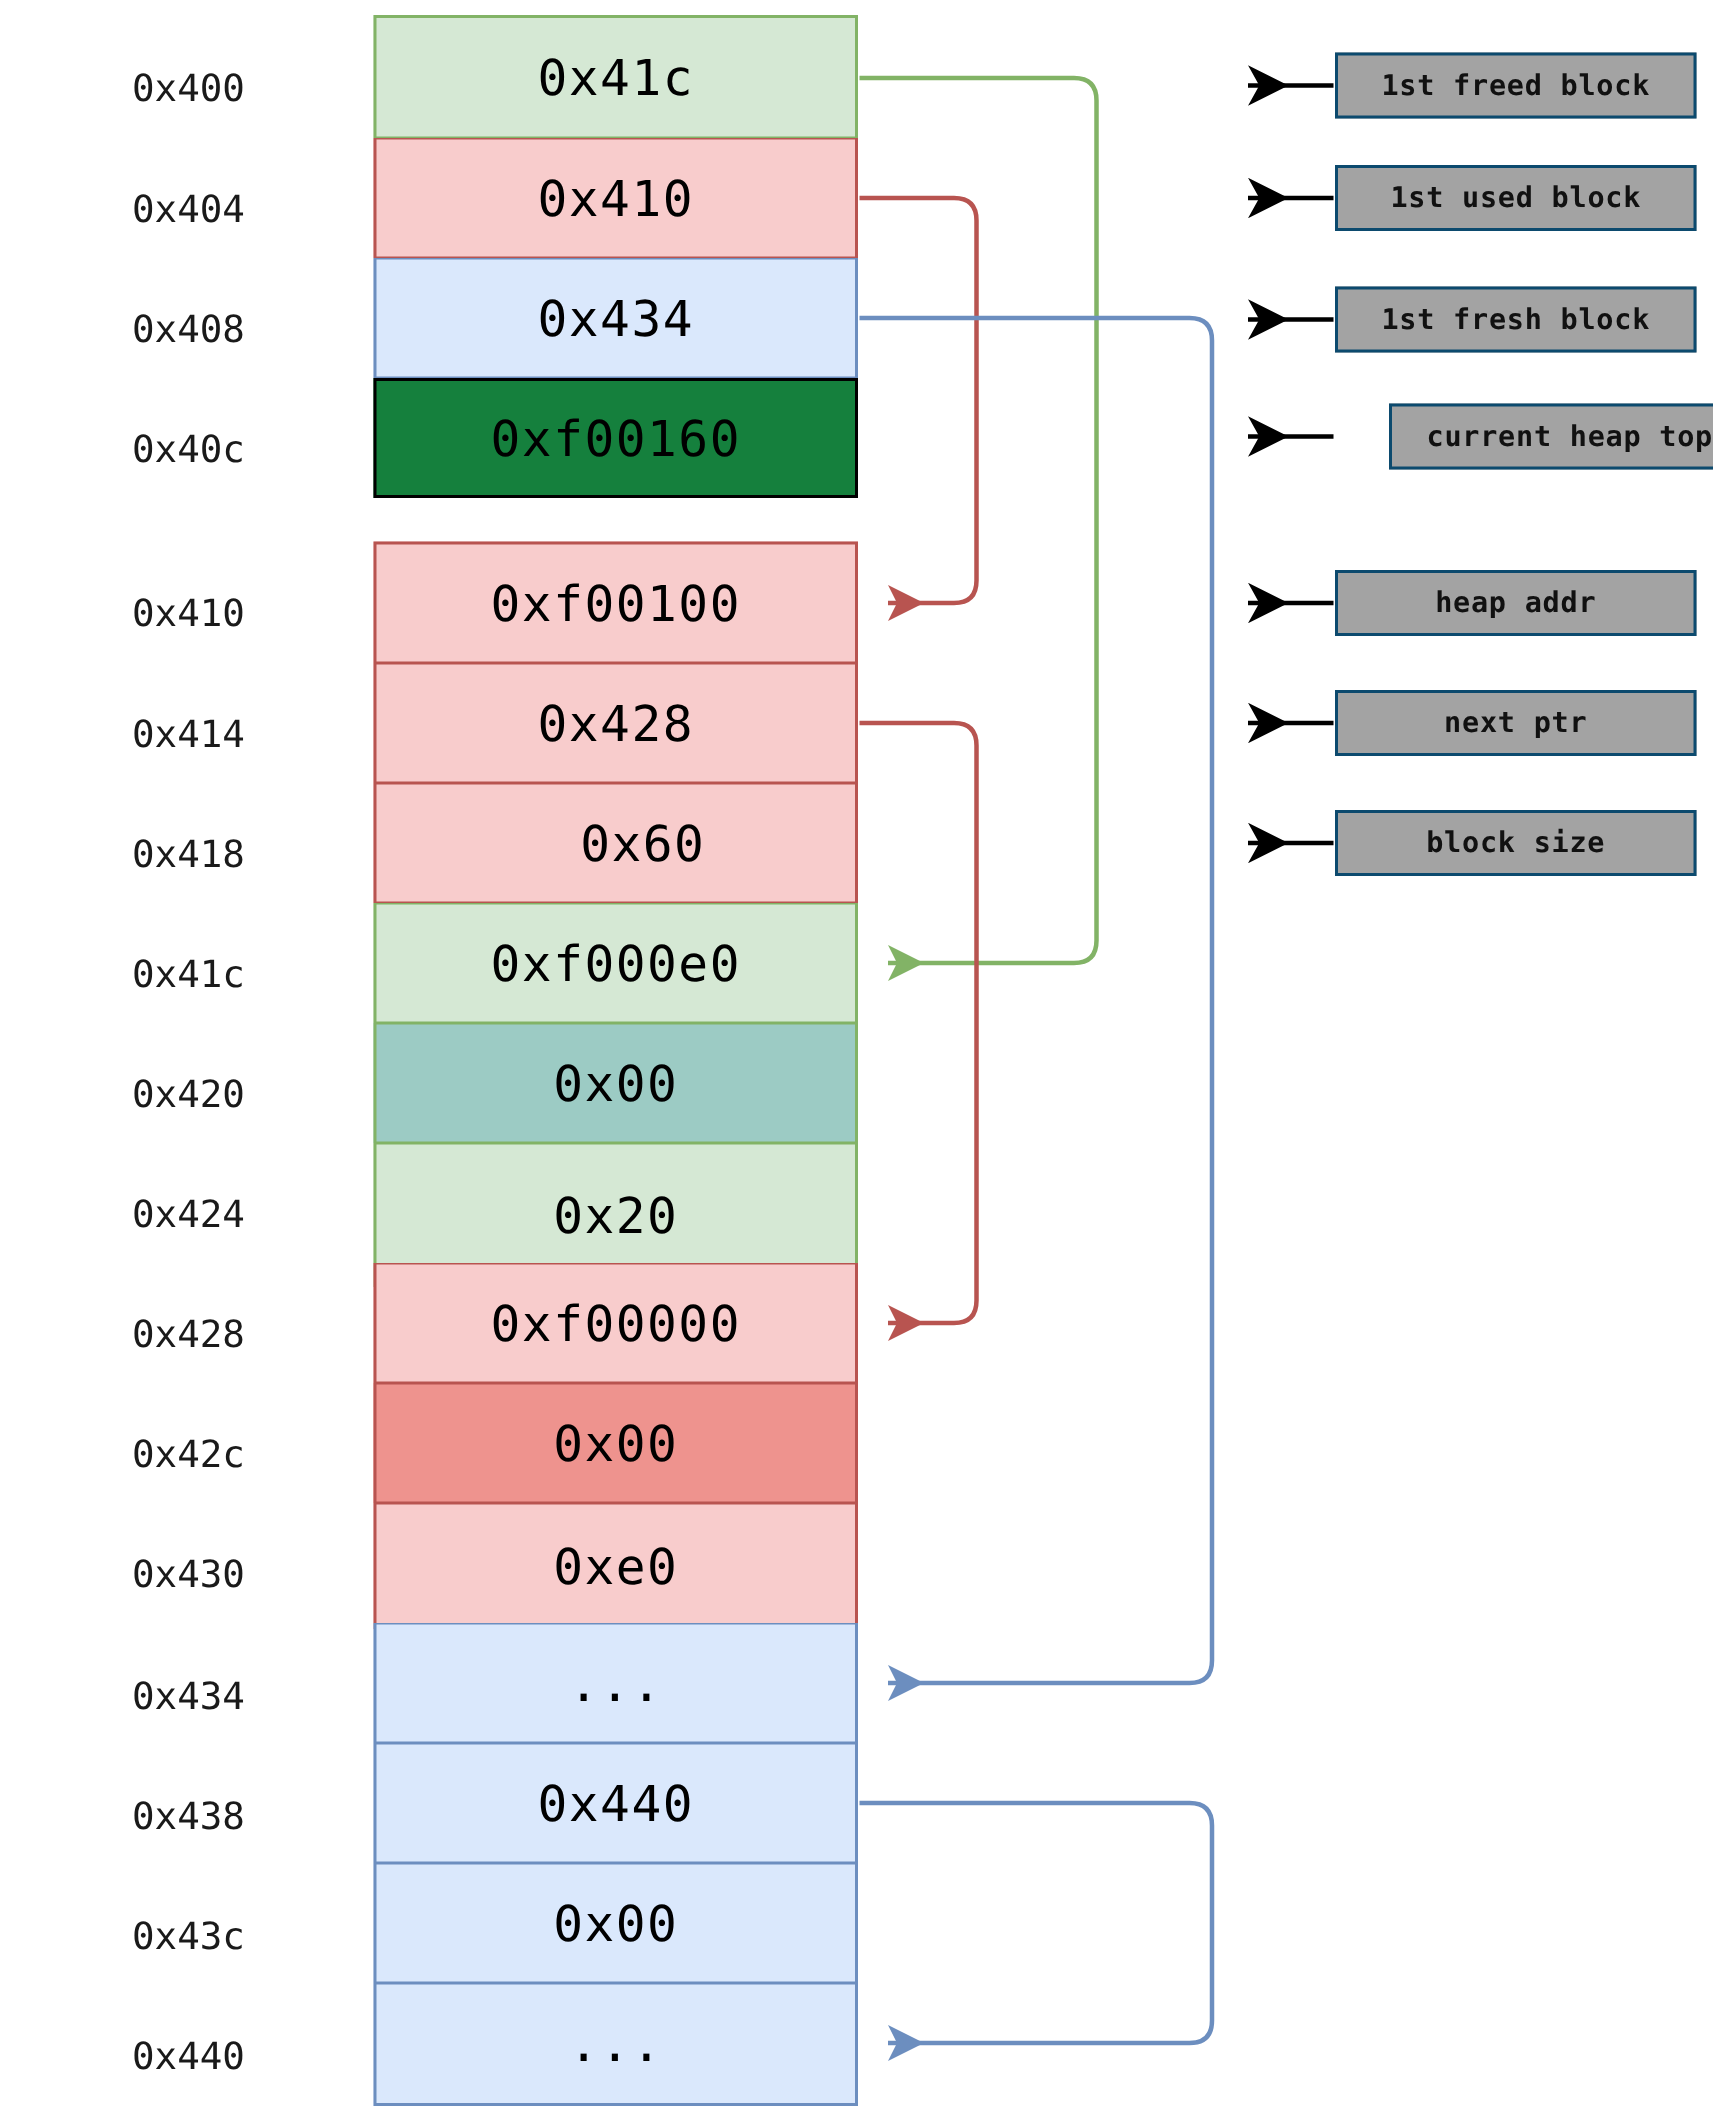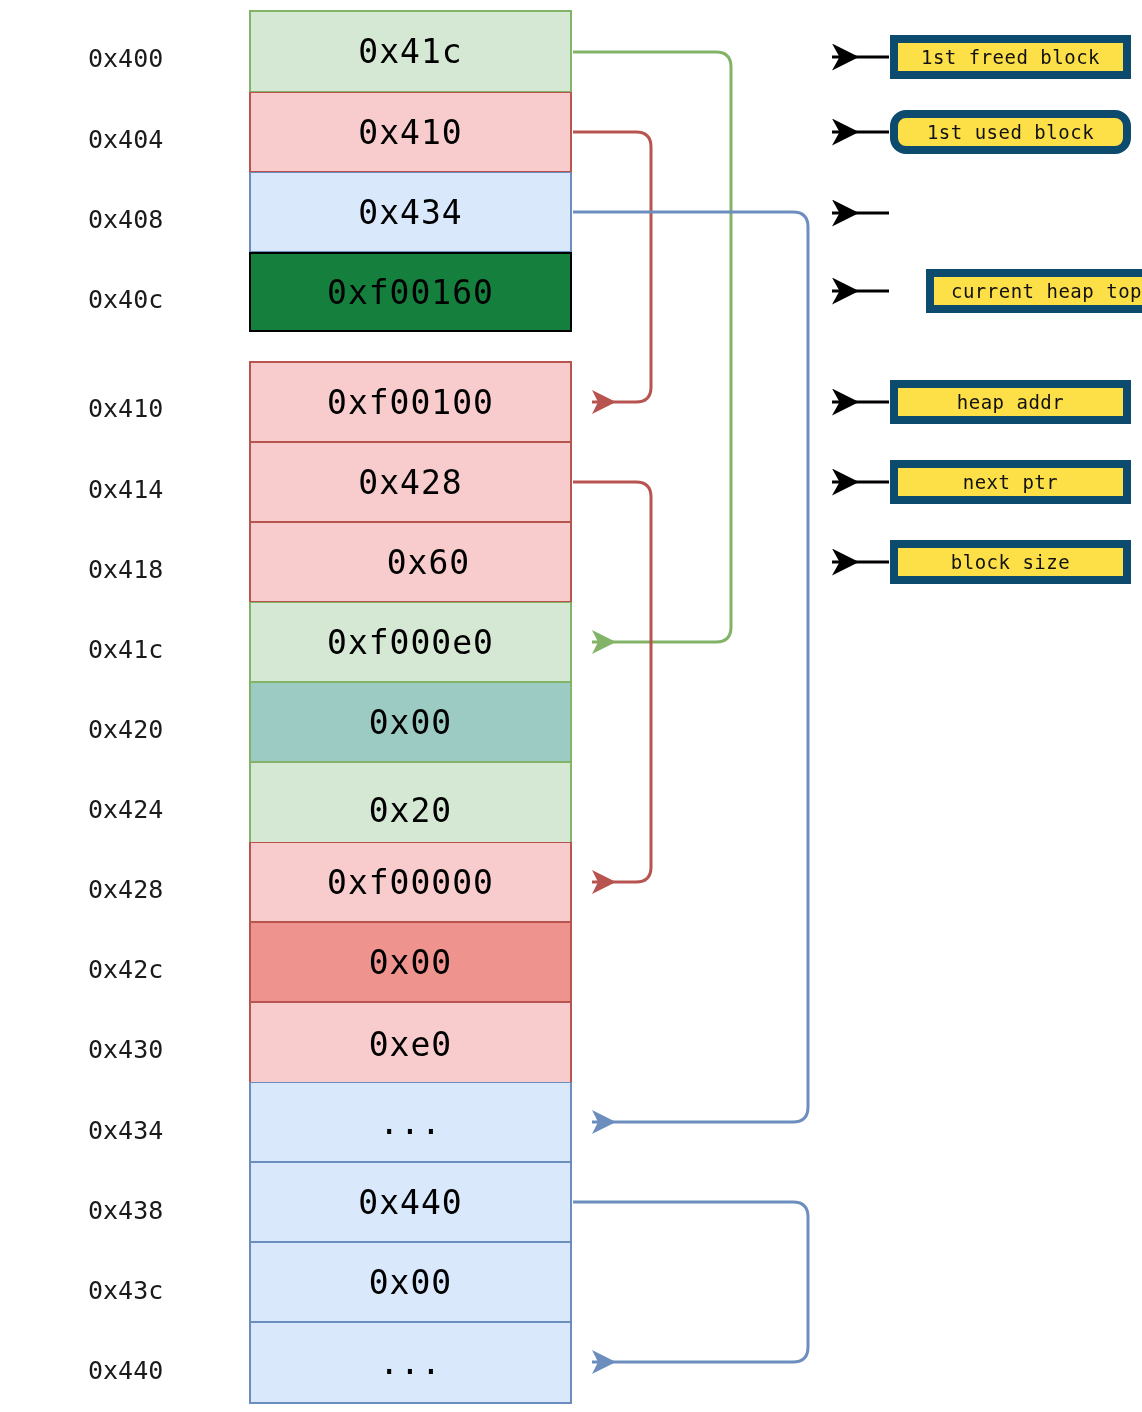--- a/index.html
+++ b/index.html
@@ -55,29 +55,30 @@
   .cell.grp-bottom { border-bottom-width: 2px; }
   .cell.grp-side   { border-left-width: 2px; border-right-width: 2px; }
 
   
   .legend-box {
     position: absolute;
     left: 890px;
     width: 241px;
     height: 44px;
     box-sizing: border-box;
-    background: #fde047;
-    border: 8px solid #0c4a6e;
+    background: #a3a3a3;
+    border: 2px solid #0c4a6e;
     display: flex;
     align-items: center;
     justify-content: center;
     font-size: 19px;
     color: #111111;
     letter-spacing: 0.5px;
     white-space: nowrap;
+    font-weight: bold;
   }
 
   
   #wires {
     position: absolute;
     left: 0;
     top: 0;
     width: 1142px;
     height: 1412px;
     pointer-events: none;
@@ -120,21 +121,22 @@
   <div class="cell green grp-side" style="top:762px;  height:96px;">0x20</div>
   <div class="cell red grp-side" style="top:842px;  height:80px;">0xf00000</div>
   <div class="cell redhi grp-side" style="top:922px;  height:80px;">0x00</div>
   <div class="cell red grp-side" style="top:1002px; height:84px;">0xe0</div>
   <div class="cell blue grp-side" style="top:1082px; height:80px;">...</div>
   <div class="cell blue grp-side" style="top:1162px; height:80px;">0x440</div>
   <div class="cell blue grp-side" style="top:1242px; height:80px;">0x00</div>
   <div class="cell blue grp-side grp-bottom" style="top:1322px; height:82px;">...</div>
 
   <div class="legend-box" style="top:35px;">1st freed block</div>
-  <div class="legend-box" style="top:110px;border-radius:16px;">1st used block</div>
+  <div class="legend-box" style="top:110px;">1st used block</div>
+  <div class="legend-box" style="top:191px;">1st fresh block</div>
   <div class="legend-box" style="top:269px;margin-left:36px;">current heap top</div>
   <div class="legend-box" style="top:380px;">heap addr</div>
   <div class="legend-box" style="top:460px;">next ptr</div>
   <div class="legend-box" style="top:540px;">block size</div>
 
   <svg id="wires" viewBox="0 0 1142 1412">
     <defs>
       <marker id="ah-green" markerWidth="9" markerHeight="8" refX="8" refY="4" orient="auto" markerUnits="strokeWidth">
         <path d="M8,0 L0,4 L8,8 L6,4 Z" fill="#82b366"></path>
       </marker>

